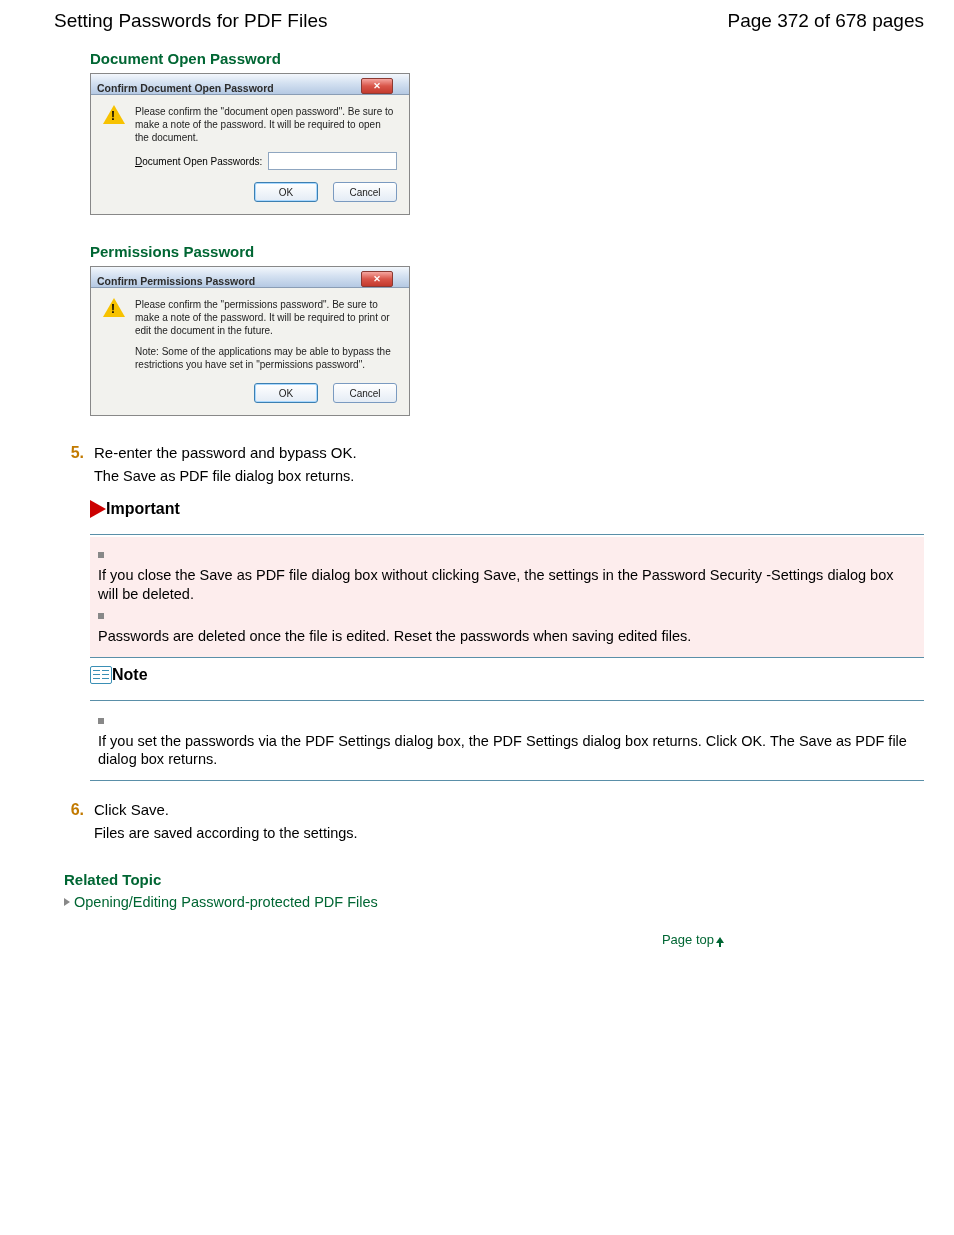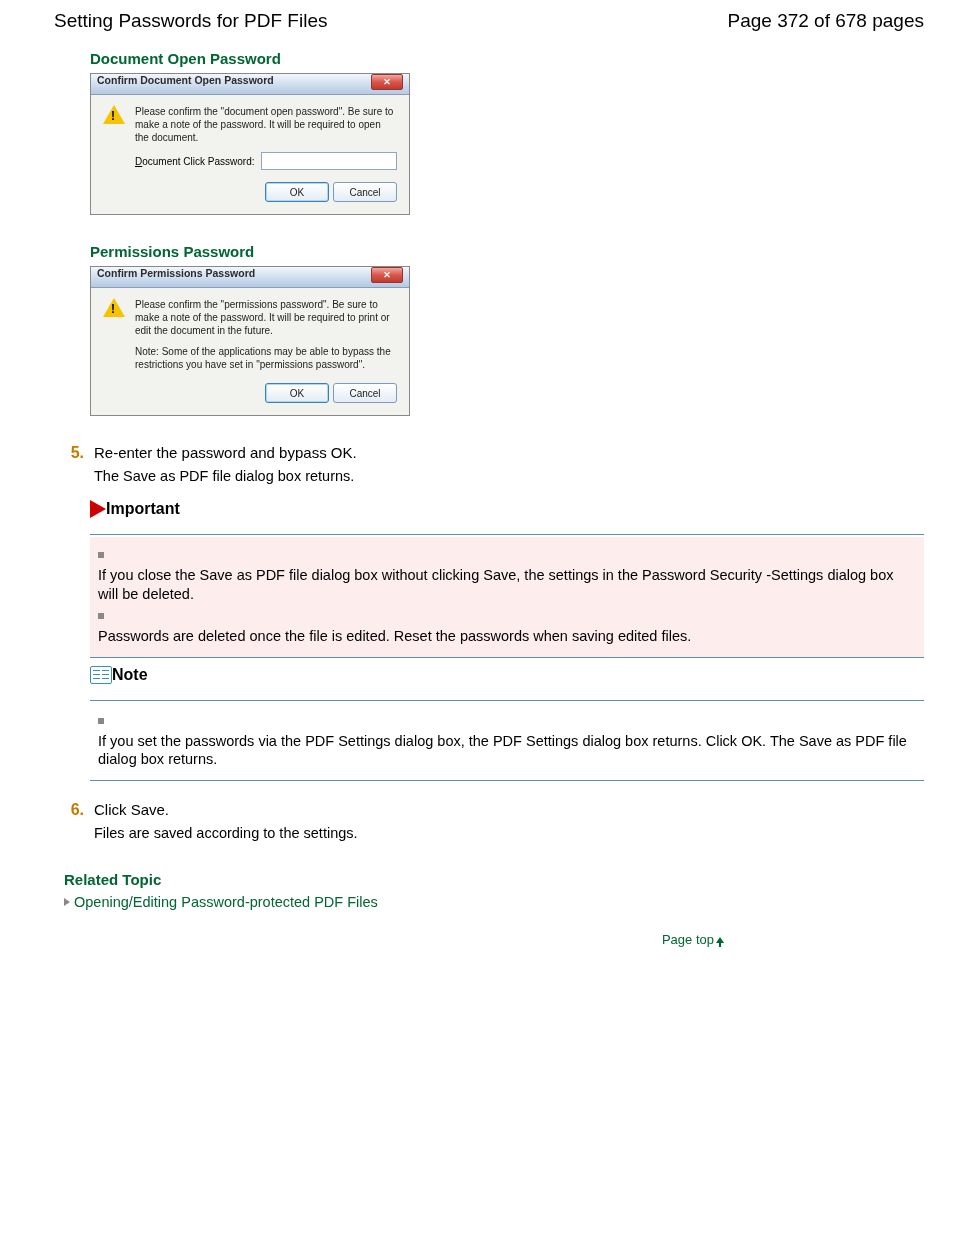--- a/index.html
+++ b/index.html
@@ -26,23 +26,23 @@
   .dialog {
     width: 318px;
     border: 1px solid #888;
     margin: 6px 0 28px 60px;
     font-family: "Segoe UI", Tahoma, sans-serif;
     background: #f2f2ee;
   }
   .dialog-titlebar {
     height: 20px;
     display: flex;
-    align-items: flex-start;
+    align-items: flex-end;
     justify-content: space-between;
-    padding: 0 6px 0 6px;
+    padding: 0 16px 0 6px;
     background: linear-gradient(to bottom, #f3f7fc 0%, #d4e1f1 45%, #b5c9e3 100%);
     border-bottom: 1px solid #8a9db5;
     color: #2c2c2c;
     font-size: 10.5px;
     font-weight: bold;
   }
   .close-btn {
     width: 30px;
     height: 14px;
     background: linear-gradient(to bottom, #f5a6a0, #d9564a 50%, #c33a2e);
@@ -107,21 +107,21 @@
   .underline-d { text-decoration: underline; }
   .text-input {
     flex: 1;
     height: 16px;
     border: 1px solid #8fa6c0;
     background: #fff;
   }
   .button-row {
     display: flex;
     justify-content: flex-end;
-    gap: 4px;
+    gap: 15px;
     margin-top: 12px;
     align-items: center;
   }
   .win-btn {
     width: 62px;
     height: 18px;
     font-size: 10px;
     border: 1px solid #7a9ac0;
     border-radius: 3px;
     background: linear-gradient(to bottom, #ffffff, #e4ecf5);
@@ -280,21 +280,21 @@
     <div class="close-btn">✕</div>
   </div>
   <div class="dialog-body">
     <div class="dialog-row">
       <div class="warn-icon">
           <div class="warn-triangle"></div>
         </div>
       <div class="dialog-msg">Please confirm the "document open password". Be sure to make a note of the password. It will be required to open the document.</div>
     </div>
     <div class="field-row">
-      <span class="field-label"><span class="underline-d">D</span><span>ocument Click Password:</span></span>
+      <span class="field-label"><span class="underline-d">D</span><span>ocument Open Passwords:</span></span>
       <div class="text-input"></div>
     </div>
     <div class="button-row">
       <div class="win-btn default">OK</div>
       <div class="win-btn">Cancel</div>
     </div>
   </div>
 </div>
 
 <div class="section-title">Permissions Password</div>

